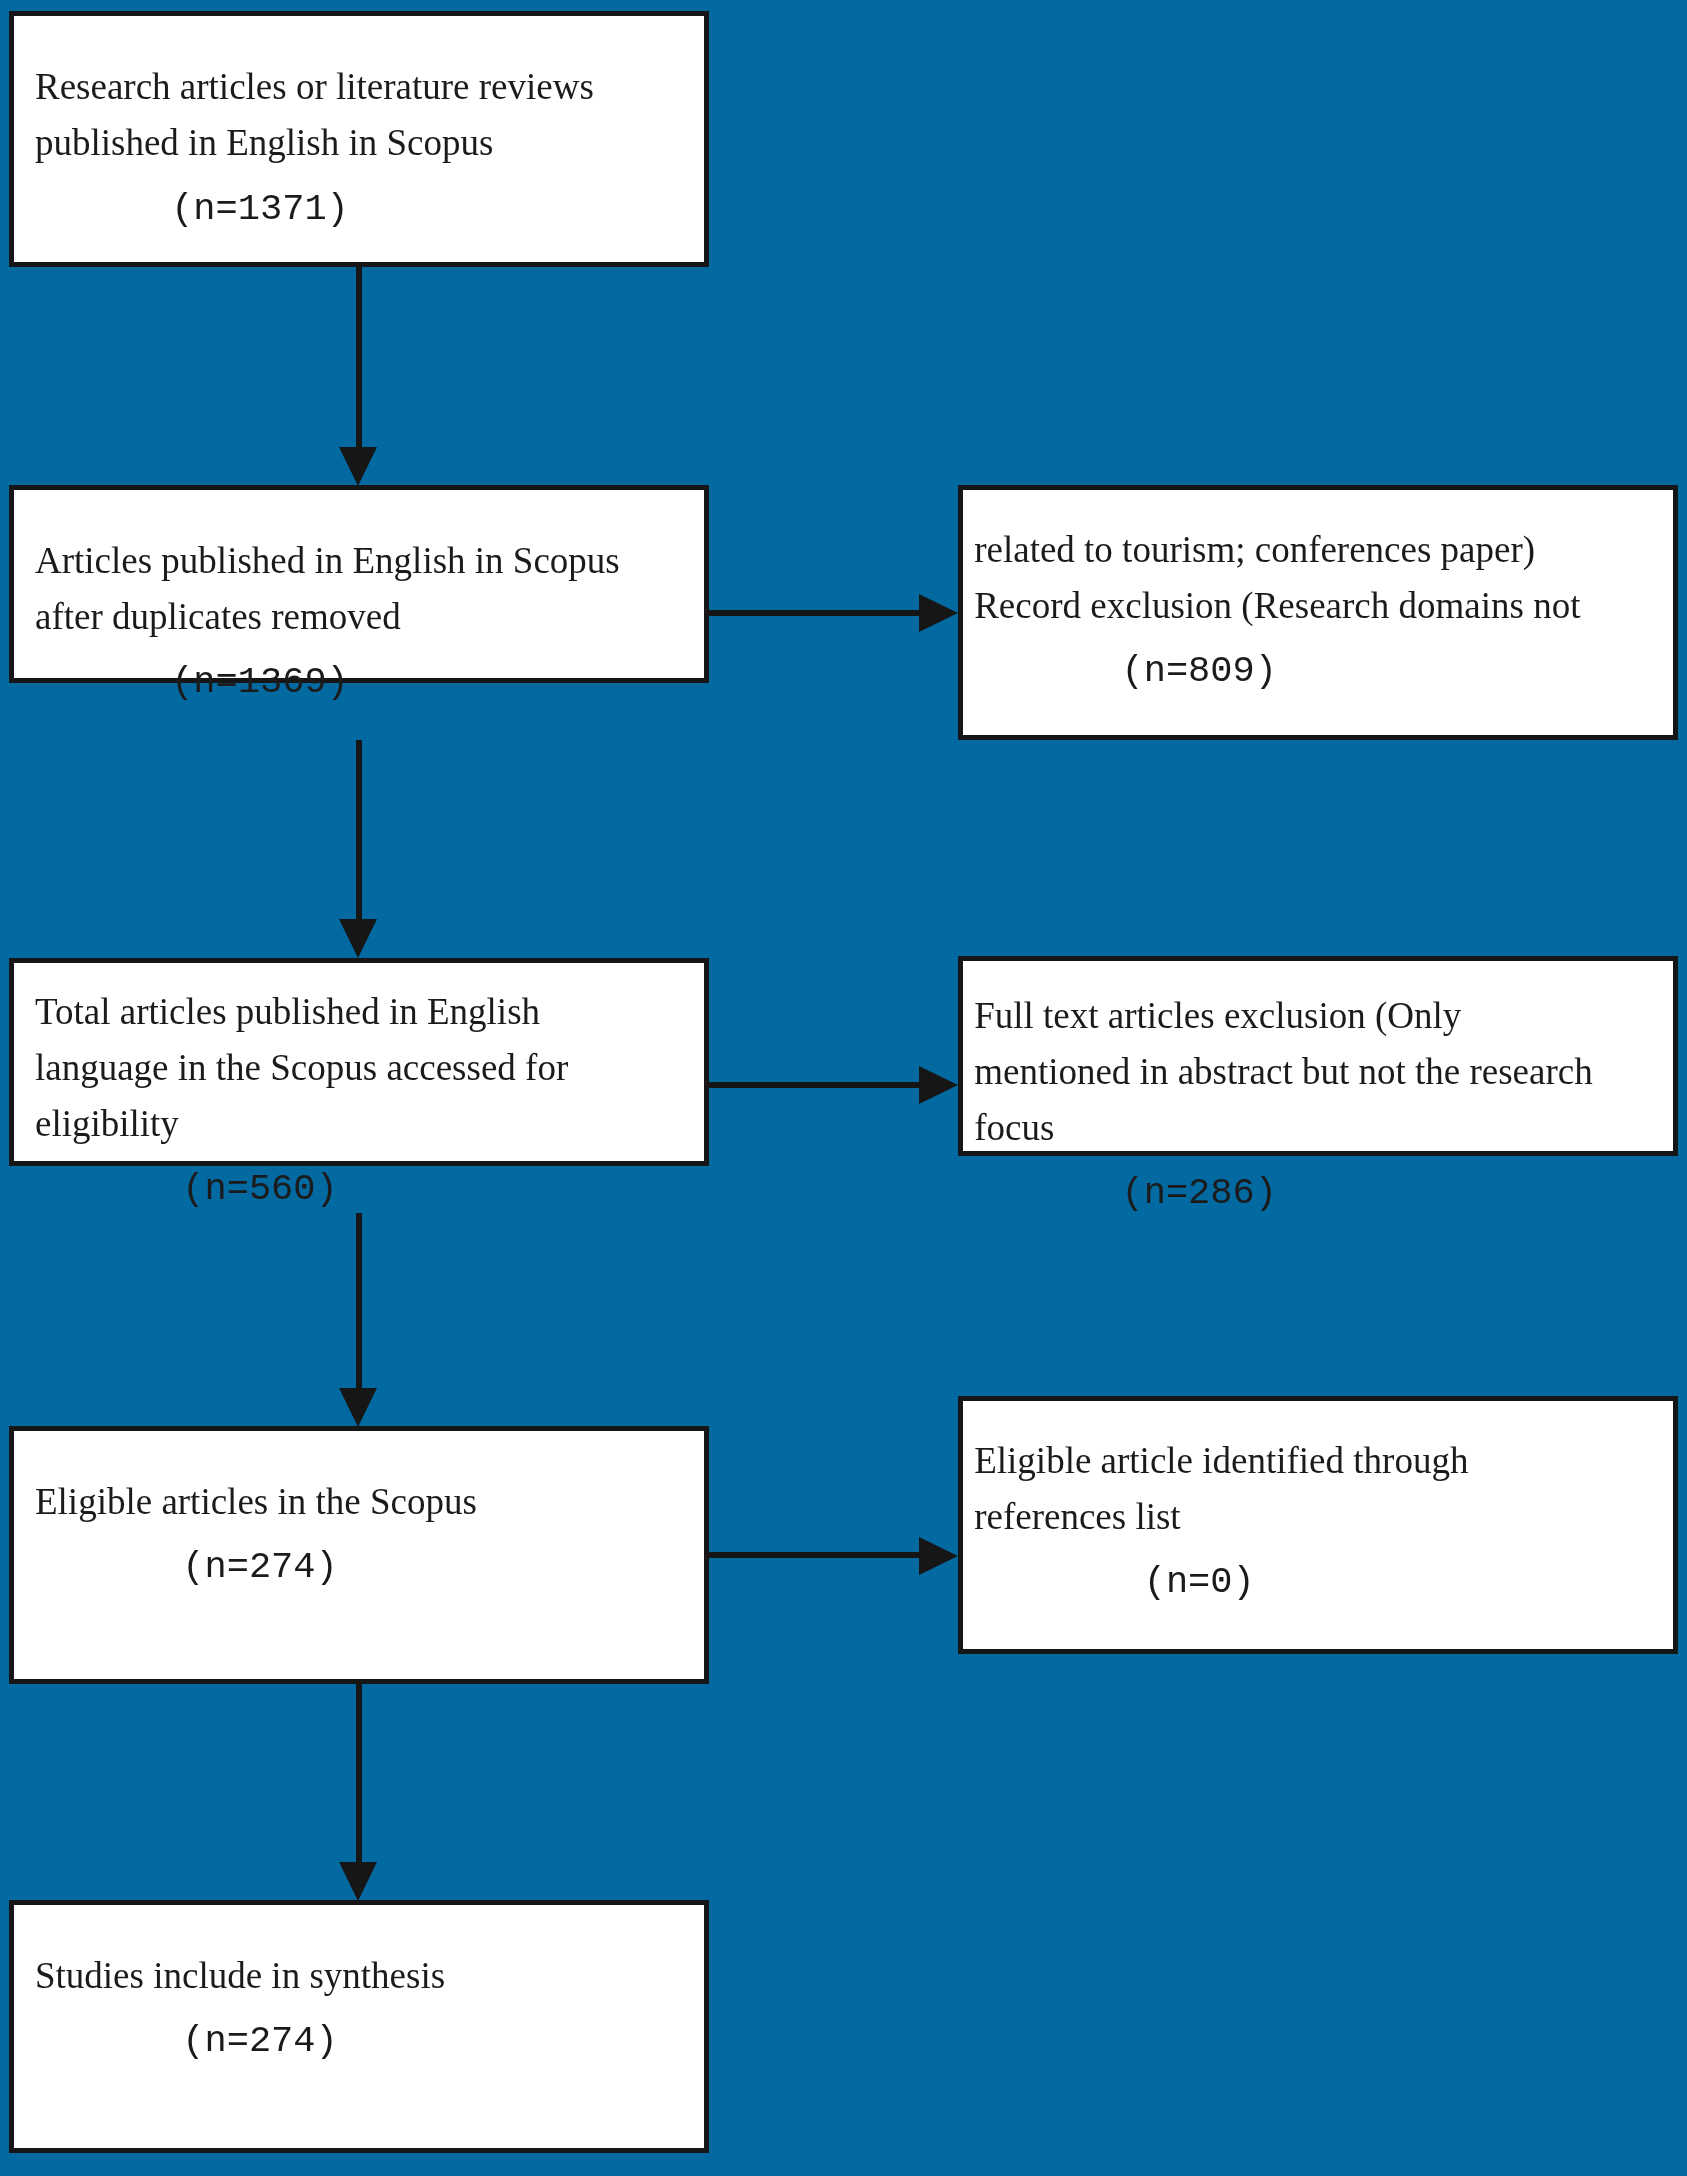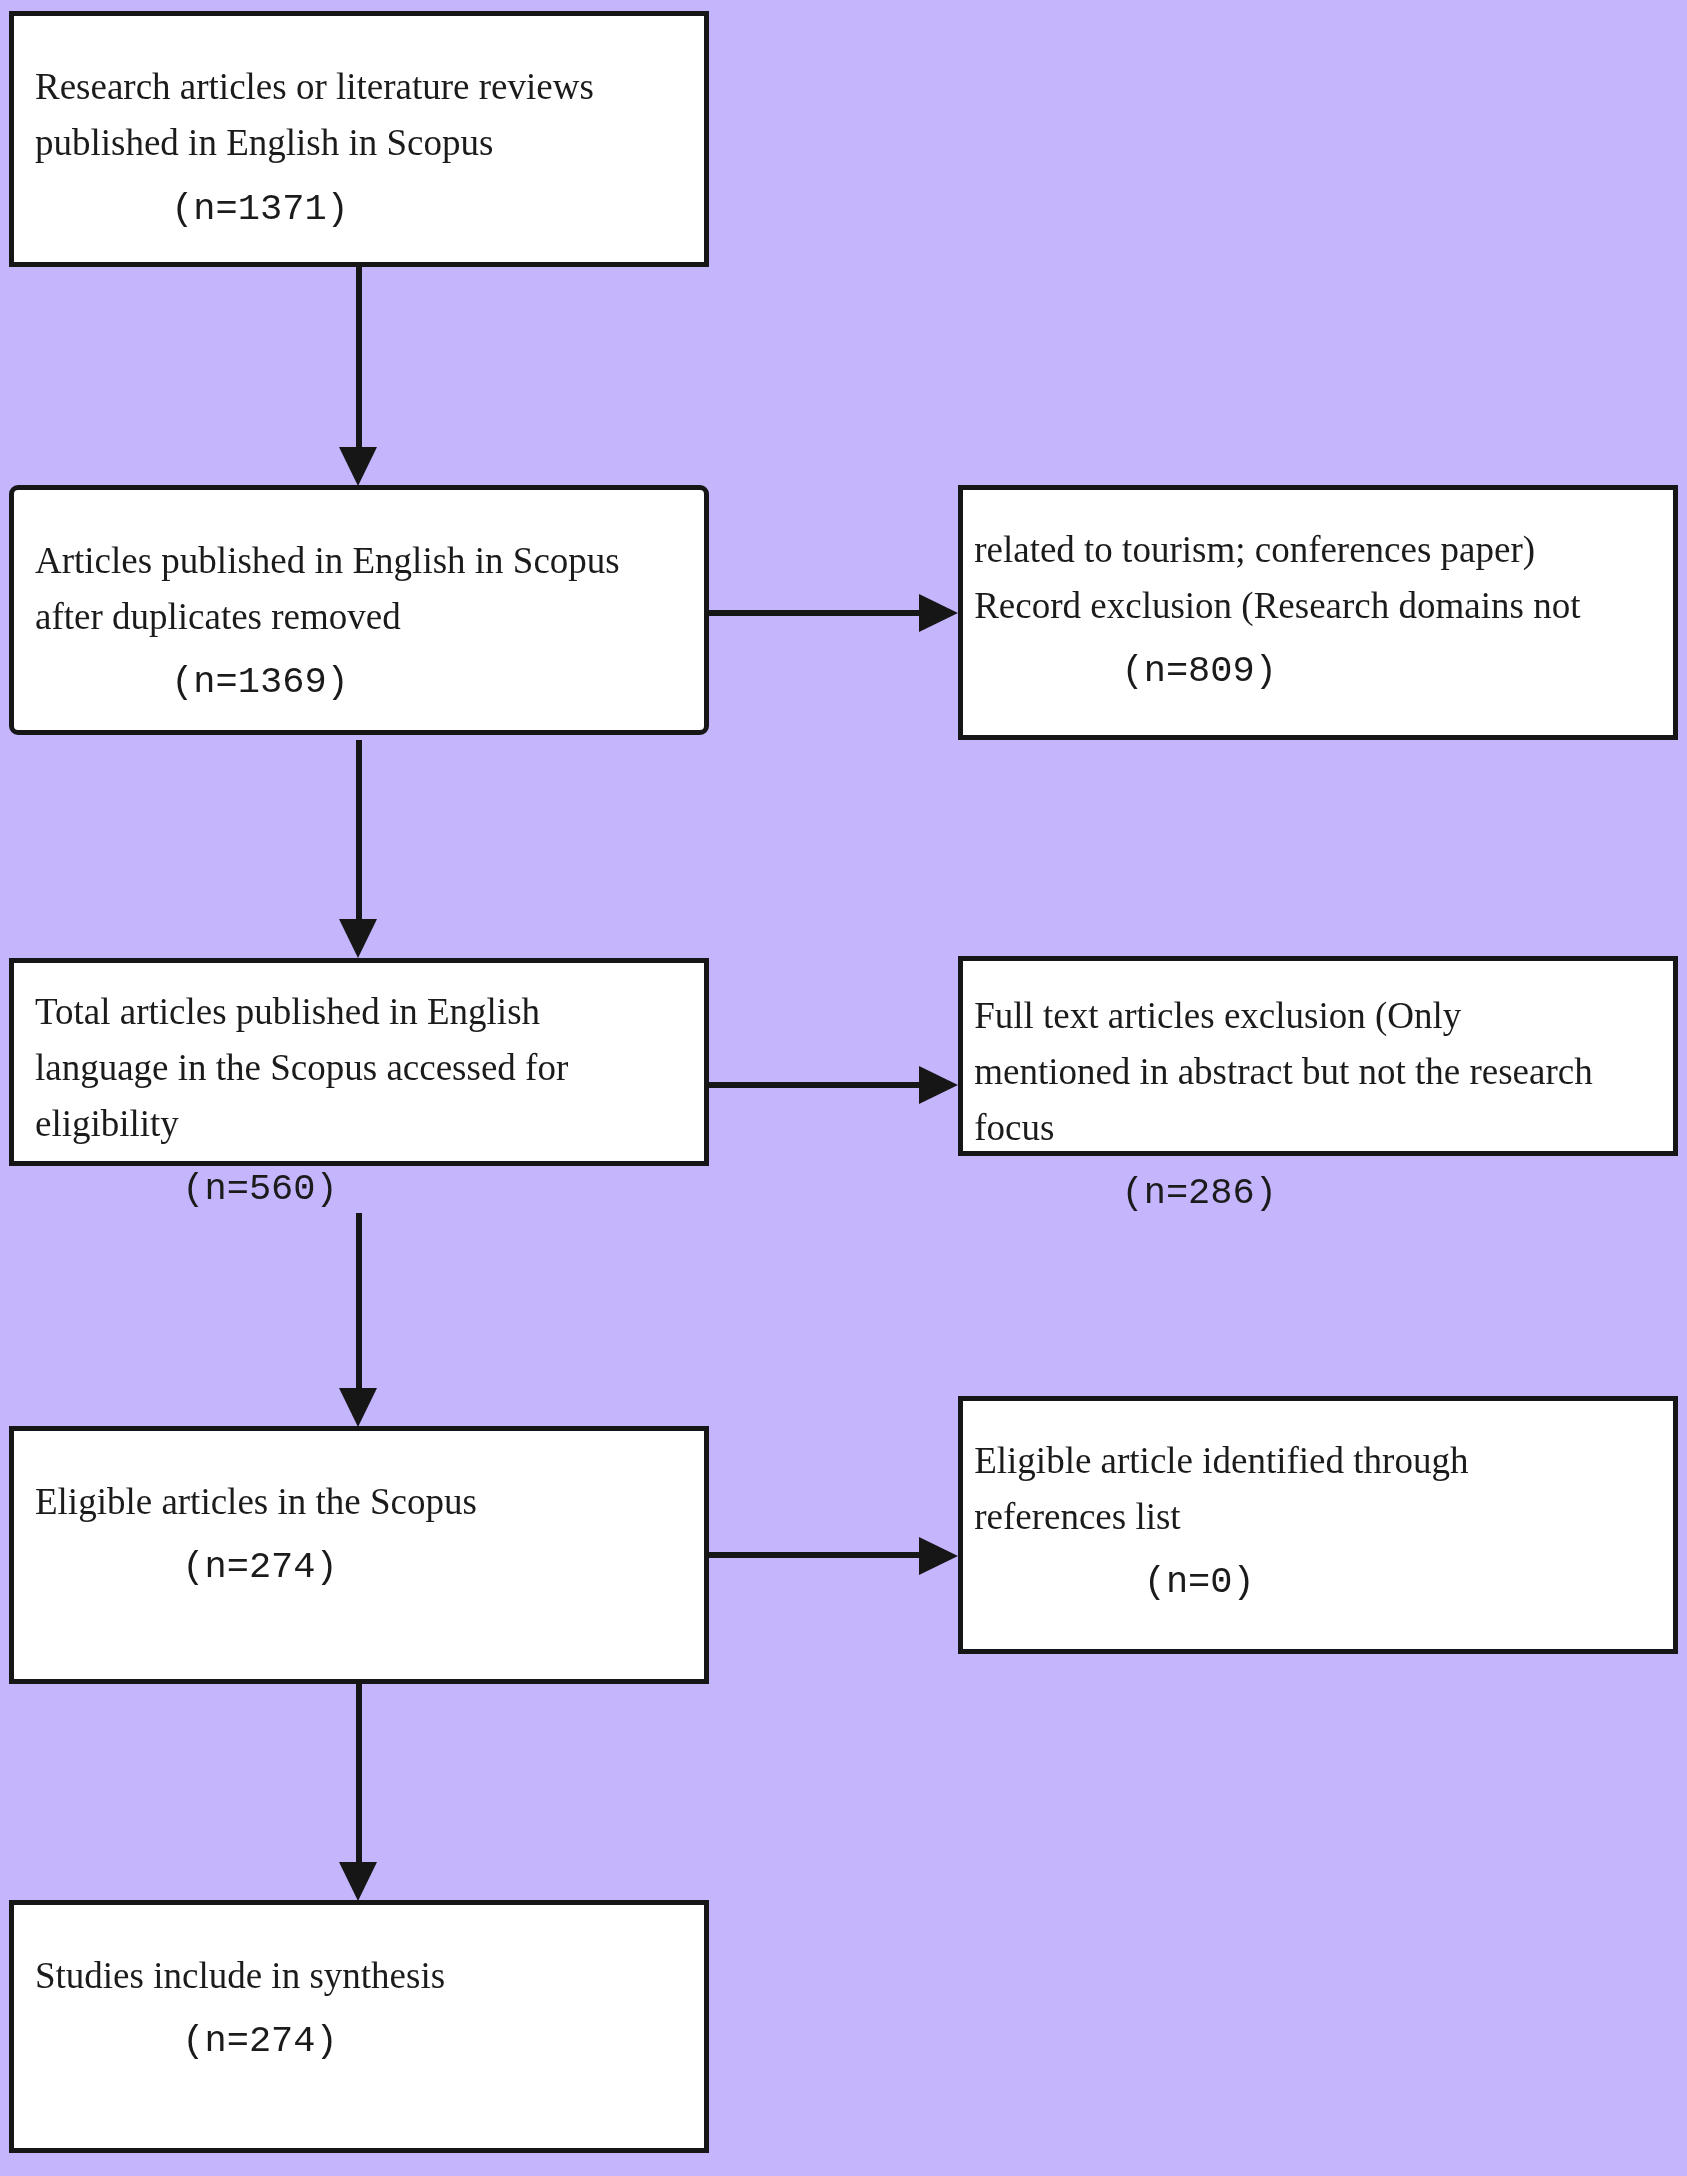--- a/index.html
+++ b/index.html
@@ -4,21 +4,21 @@
 <style>
   html, body {
     margin: 0;
     padding: 0;
     background: #ffffff;
   }
   #canvas {
     position: relative;
     width: 1687px;
     height: 2176px;
-    background: #c4b5fd;
+    background: #0369a1;
     font-family: "Liberation Serif", "DejaVu Serif", serif;
     color: #1b1b1b;
     overflow: hidden;
   }
   .box {
     position: absolute;
     box-sizing: border-box;
     border: 5.6px solid #161616;
     background: #ffffff;
     font-size: 37px;
@@ -78,21 +78,21 @@
 <body>
 
 <div id="canvas">
 
   <div class="box left-col" style="top:11.2px;height:256px;">
     <div class="line">Research articles or literature reviews</div>
     <div class="line">published in English in Scopus</div>
     <div class="nline">(n=1371)</div>
   </div>
 
-  <div class="box left-col" style="top:485px;height:250px;border-radius:9px;">
+  <div class="box left-col" style="top:485px;height:198px;">
     <div class="line">Articles published in English in Scopus</div>
     <div class="line">after duplicates removed</div>
     <div class="nline">(n=1369)</div>
   </div>
 
   <div class="box left-col" style="top:958px;height:208px;padding-top:20.6px;">
     <div class="line">Total articles published in English</div>
     <div class="line">language in the Scopus accessed for</div>
     <div class="line">eligibility</div>
     <div class="nline">(n=560)</div>

